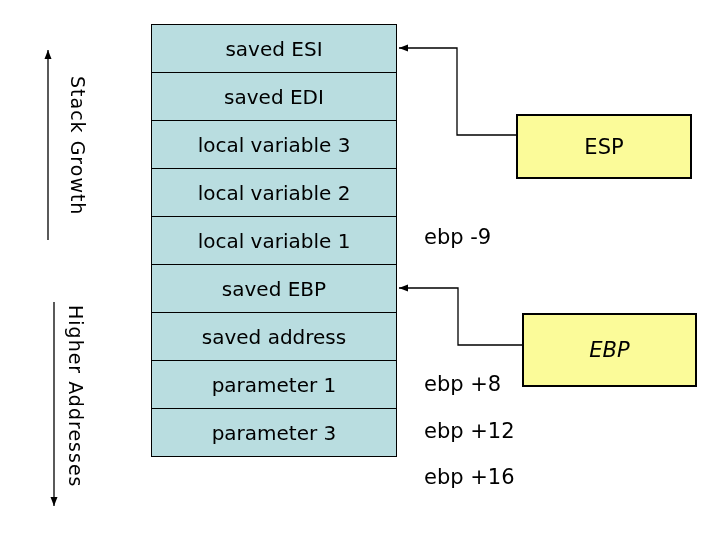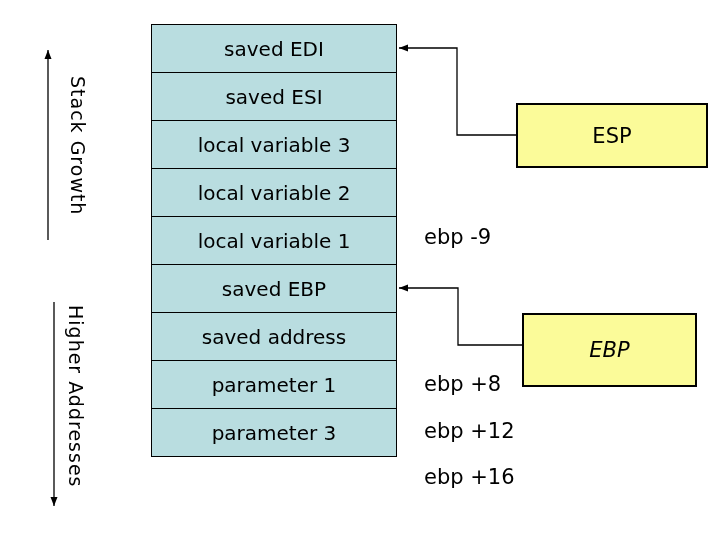--- a/index.html
+++ b/index.html
@@ -26,21 +26,21 @@
   }
   .stack-row:last-child { border-bottom: none; }
 
   
   .reg-box {
     position: absolute; background: #fbfb99;
     border: 2px solid #000; box-sizing: border-box;
     display: flex; align-items: center; justify-content: center;
     font-size: 21px;
   }
-  .reg-esp { left: 516px; top: 103px; width: 192px; height: 65px; }
+  .reg-esp { left: 516px; top: 114px; width: 176px; height: 65px; }
   .reg-ebp { left: 522px; top: 313px; width: 175px; height: 74px; font-style: italic; }
 
   
   .offset-label {
     position: absolute; left: 424px;
     font-size: 21px; line-height: 26px; white-space: pre;
   }
   .offset-0 { top: 224px; }
   .offset-1 { top: 371px; }
   .offset-2 { top: 418px; }
@@ -59,22 +59,22 @@
 </style>
 </head>
 <body>
 
 <div class="canvas">
 
   <div class="vlabel vlabel-growth">Stack Growth</div>
   <div class="vlabel vlabel-higher">Higher Addresses</div>
 
   <div class="stack">
+    <div class="stack-row">saved ESI</div>
     <div class="stack-row">saved EDI</div>
-    <div class="stack-row">saved ESI</div>
     <div class="stack-row">local variable 3</div>
     <div class="stack-row">local variable 2</div>
     <div class="stack-row">local variable 1</div>
     <div class="stack-row">saved EBP</div>
     <div class="stack-row">saved address</div>
     <div class="stack-row">parameter 1</div>
     <div class="stack-row">parameter 3</div>
   </div>
 
   <div class="reg-box reg-esp">ESP</div>

